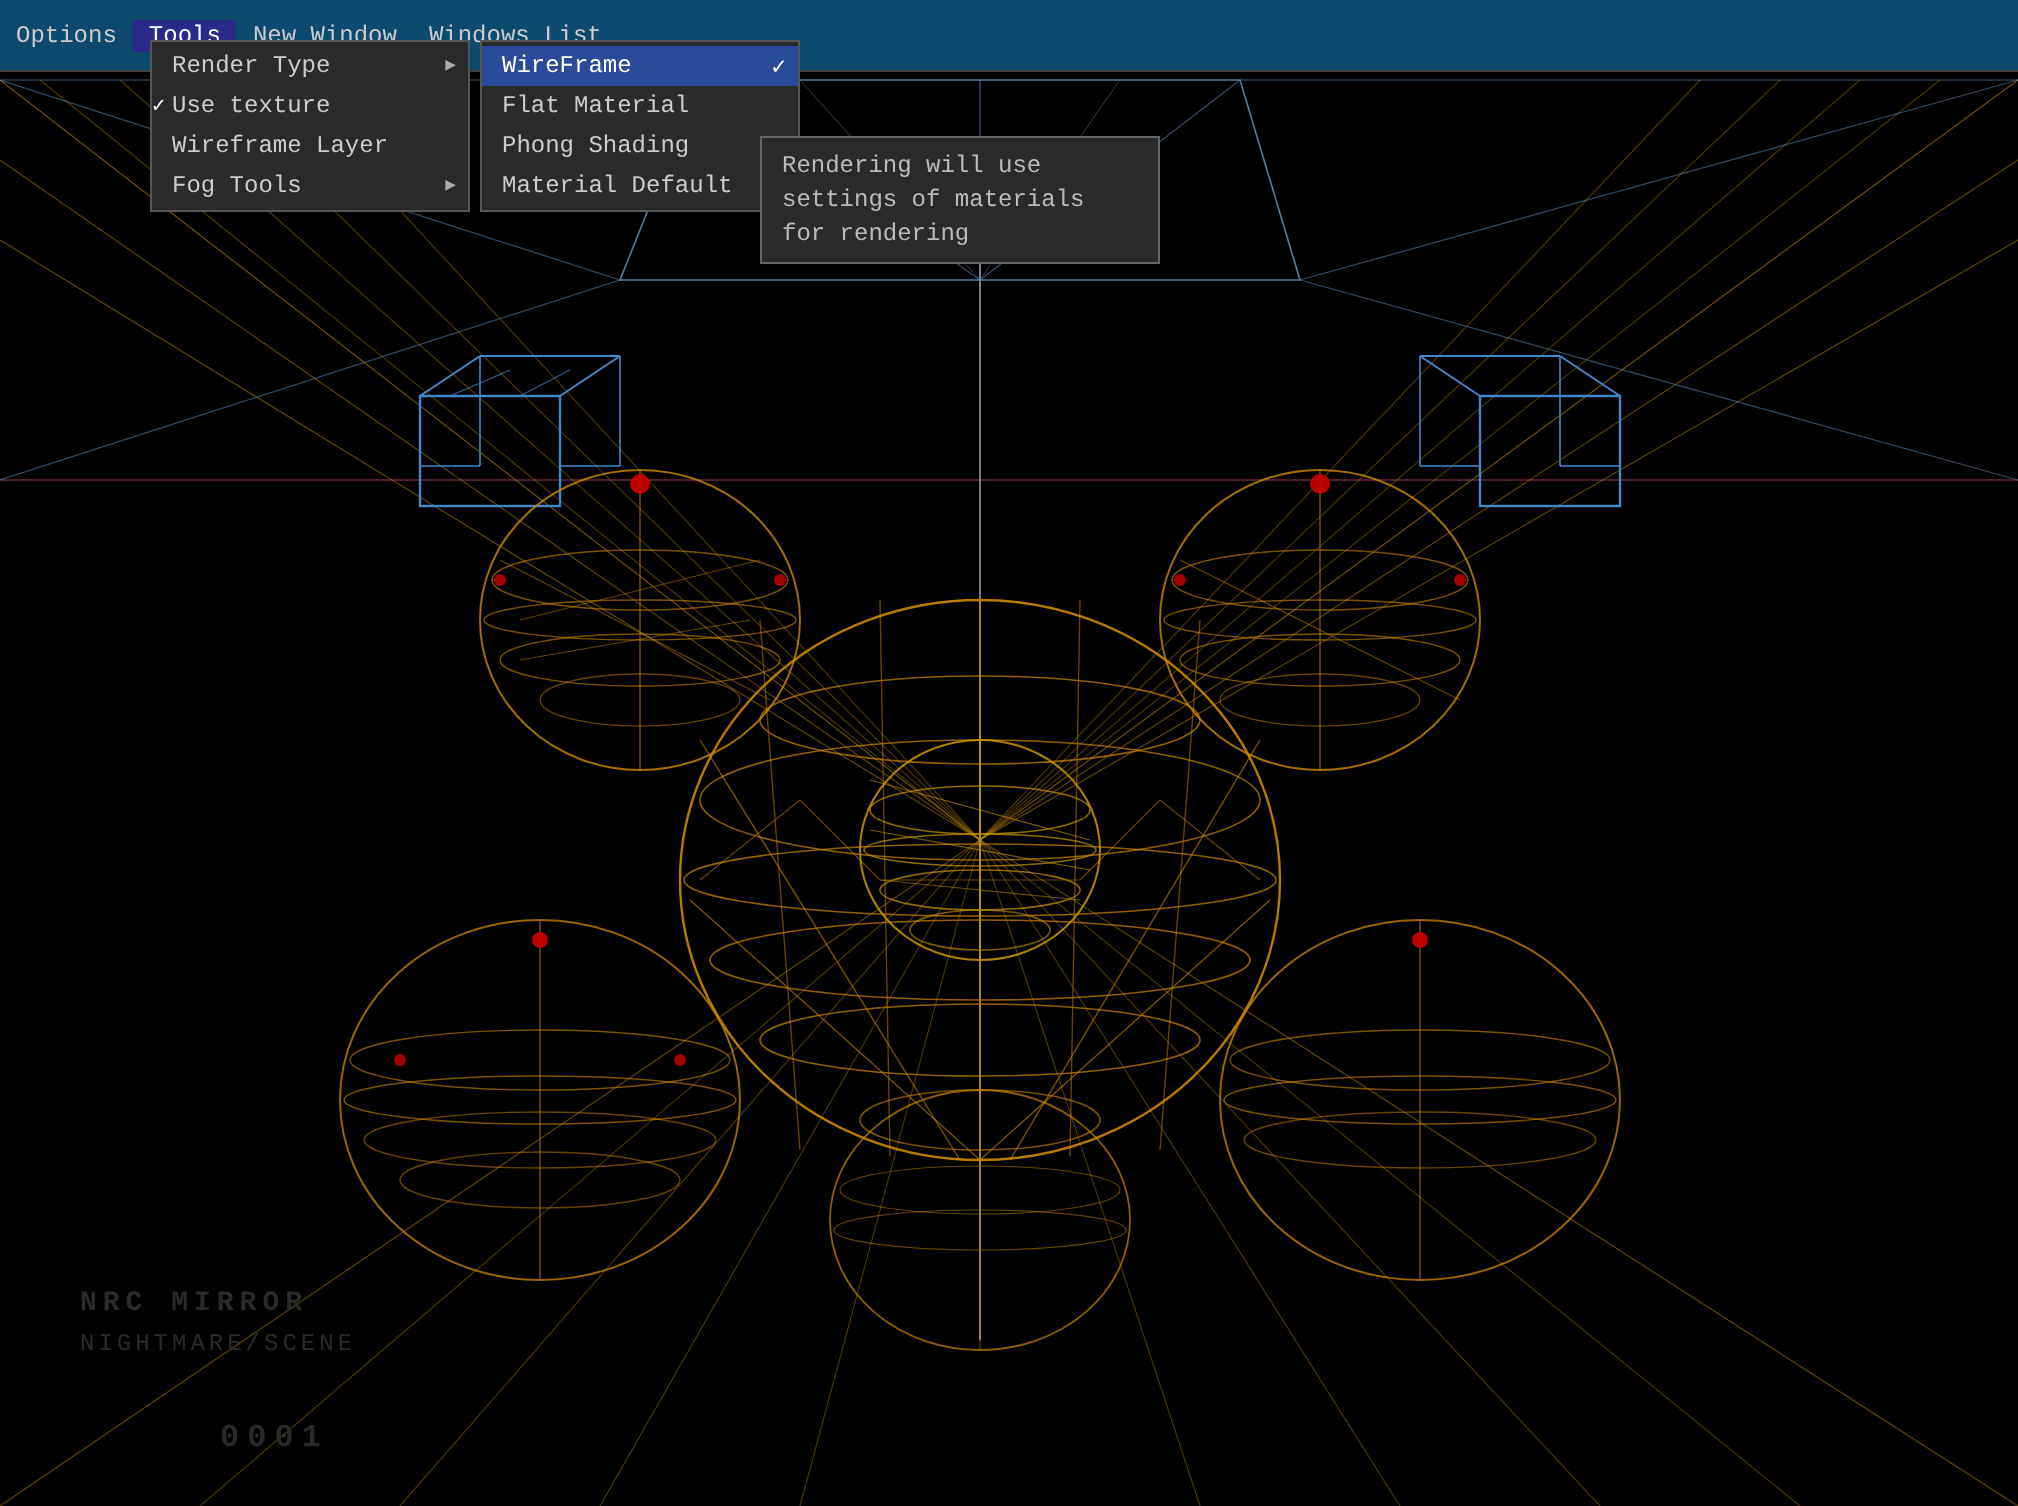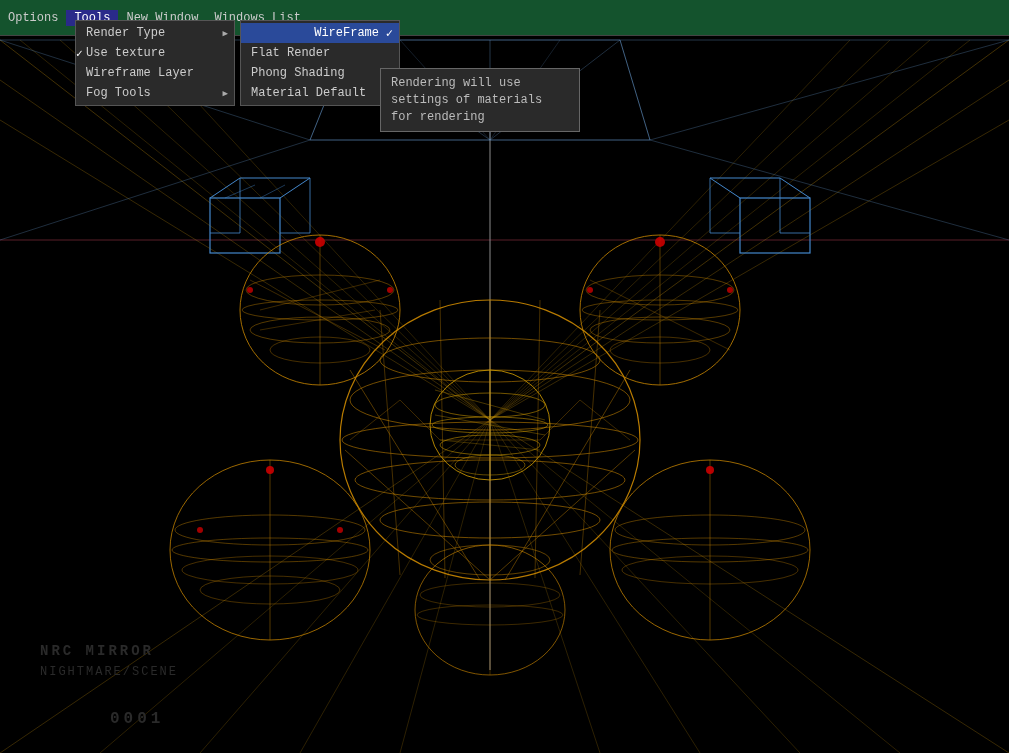--- a/index.html
+++ b/index.html
@@ -12,21 +12,21 @@
       color: #ccc;
       overflow: hidden;
       position: relative;
     }
 
     
     #menubar {
       position: absolute;
       top: 0; left: 0; right: 0;
       height: 36px;
-      background: #14532d;
+      background: #0c4a6e;
       display: flex;
       align-items: center;
       z-index: 100;
       border-bottom: 1px solid #444;
       text-align: right;
     }
     .menu-item {
       padding: 1px 8px;
       color: #ccc;
       cursor: pointer;
@@ -306,26 +306,26 @@
   </div>
   <div class="dropdown-item">
     <span>Wireframe Layer</span>
   </div>
   <div class="dropdown-item has-submenu">
     <span>Fog Tools</span>
   </div>
 </div>
 
 <div class="dropdown" id="render-type-menu" style="top:20px; left:240px;">
-  <div class="dropdown-item wireframe-item" style="position:relative;justify-content:flex-end;">
+  <div class="dropdown-item wireframe-item" style="position:relative;">
     <span>WireFrame</span>
     <span style="position:absolute;right:6px;color:#fff;font-size:12px;">✓</span>
   </div>
   <div class="dropdown-item">
-    <span>Flat Render</span>
+    <span>Flat Material</span>
   </div>
   <div class="dropdown-item">
     <span>Phong Shading</span>
   </div>
   <div class="dropdown-item">
     <span>Material Default</span>
   </div>
 </div>
 
 <div id="tooltip">

